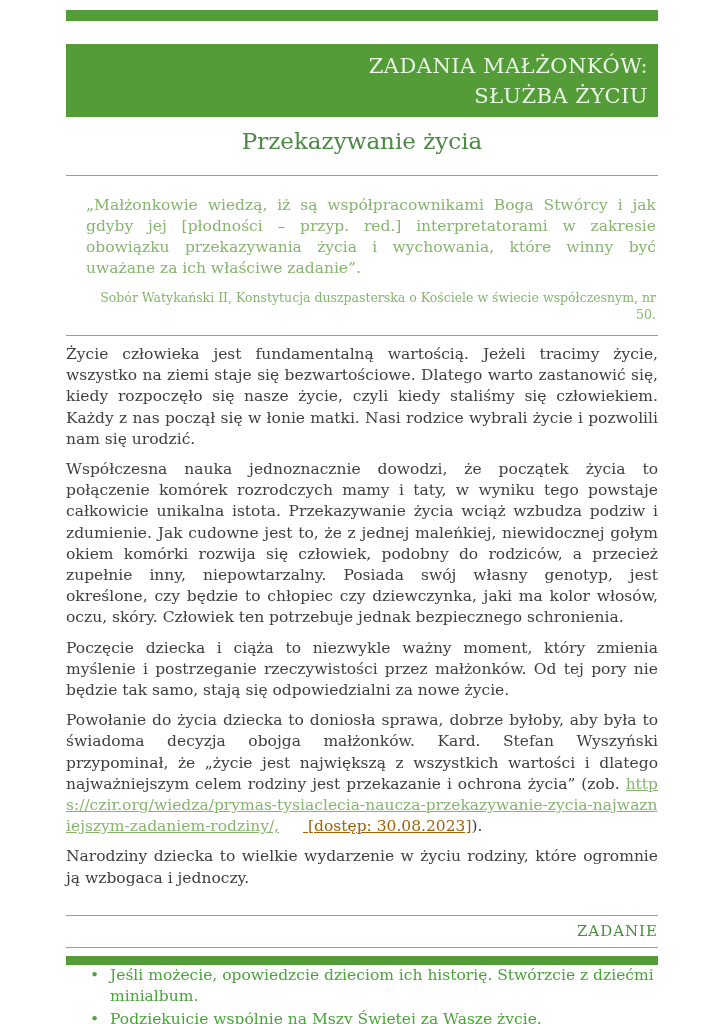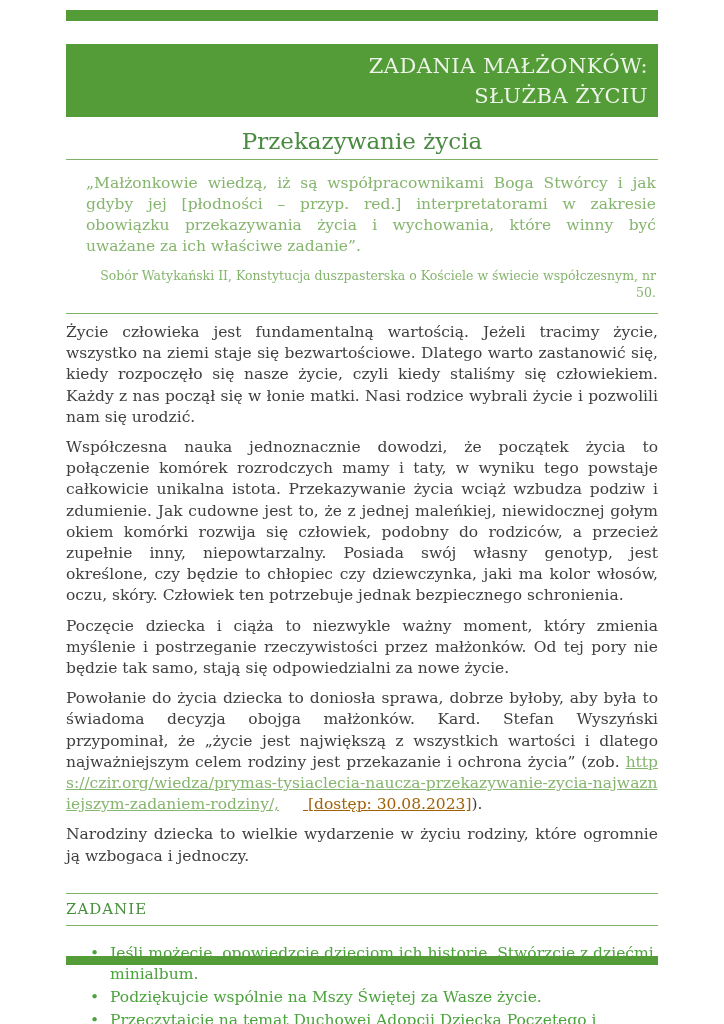--- a/index.html
+++ b/index.html
@@ -13,38 +13,38 @@
   .banner{
     margin-top:23px;background:#539c38;color:#edf4e8;
     text-align:right;padding:7px 10px 6px 10px;
   }
   .banner .line{font-size:21px;line-height:30px;letter-spacing:.5px;}
   .page-title{
     margin-top:9px;text-align:center;color:#4a8a42;
     font-size:23px;line-height:30px;
   }
   .quote-block{
-    margin-top:3px;border-top:1px solid #7fb369;border-bottom:1px solid #7fb369;
-    padding:13px 2px 12px 20px;
+    margin-top:19px;border-top:1px solid #7fb369;border-bottom:1px solid #7fb369;
+    padding:19px 2px 12px 20px;
   }
   .quote-text{
     color:#86b56e;font-size:15.5px;line-height:21px;text-align:justify;margin:0;
   }
   .quote-attribution{
     margin:10px 0 0 0;color:#86b56e;font-size:12.5px;line-height:17px;text-align:right;
   }
   .quote-attribution .it{}
   .body-text p{
     margin:9px 0 0 0;font-size:15.5px;line-height:21.2px;text-align:justify;color:#3f3f3f;
   }
   .body-text p.first{margin-top:8px;}
   a.doc-link{color:#86b56e;text-decoration:underline;word-break:break-all;}
   .access-note{text-decoration:underline;color:#a16207;margin-left:24px;}
   .task-header{margin-top:26px;border-top:1px solid #7fb369;border-bottom:1px solid #7fb369;
-    padding:5px 0 6px 0;text-align:left;}
+    padding:5px 0 6px 0;text-align:right;}
   .task-header .label{color:#478f3c;font-size:15px;letter-spacing:1px;line-height:19px;}
   ul.task-list{margin:17px 0 0 0;padding:0 0 0 24px;list-style:none;}
   ul.task-list li{
     position:relative;color:#4ba33c;font-size:15.5px;line-height:21.2px;
     margin-top:2px;text-align:left;padding-left:20px;
   }
   ul.task-list li::before{
     content:"•";position:absolute;left:0;top:0;color:#4ba33c;font-size:15.5px;
   }
   .footer{position:absolute;left:66px;top:956px;width:592px;}

